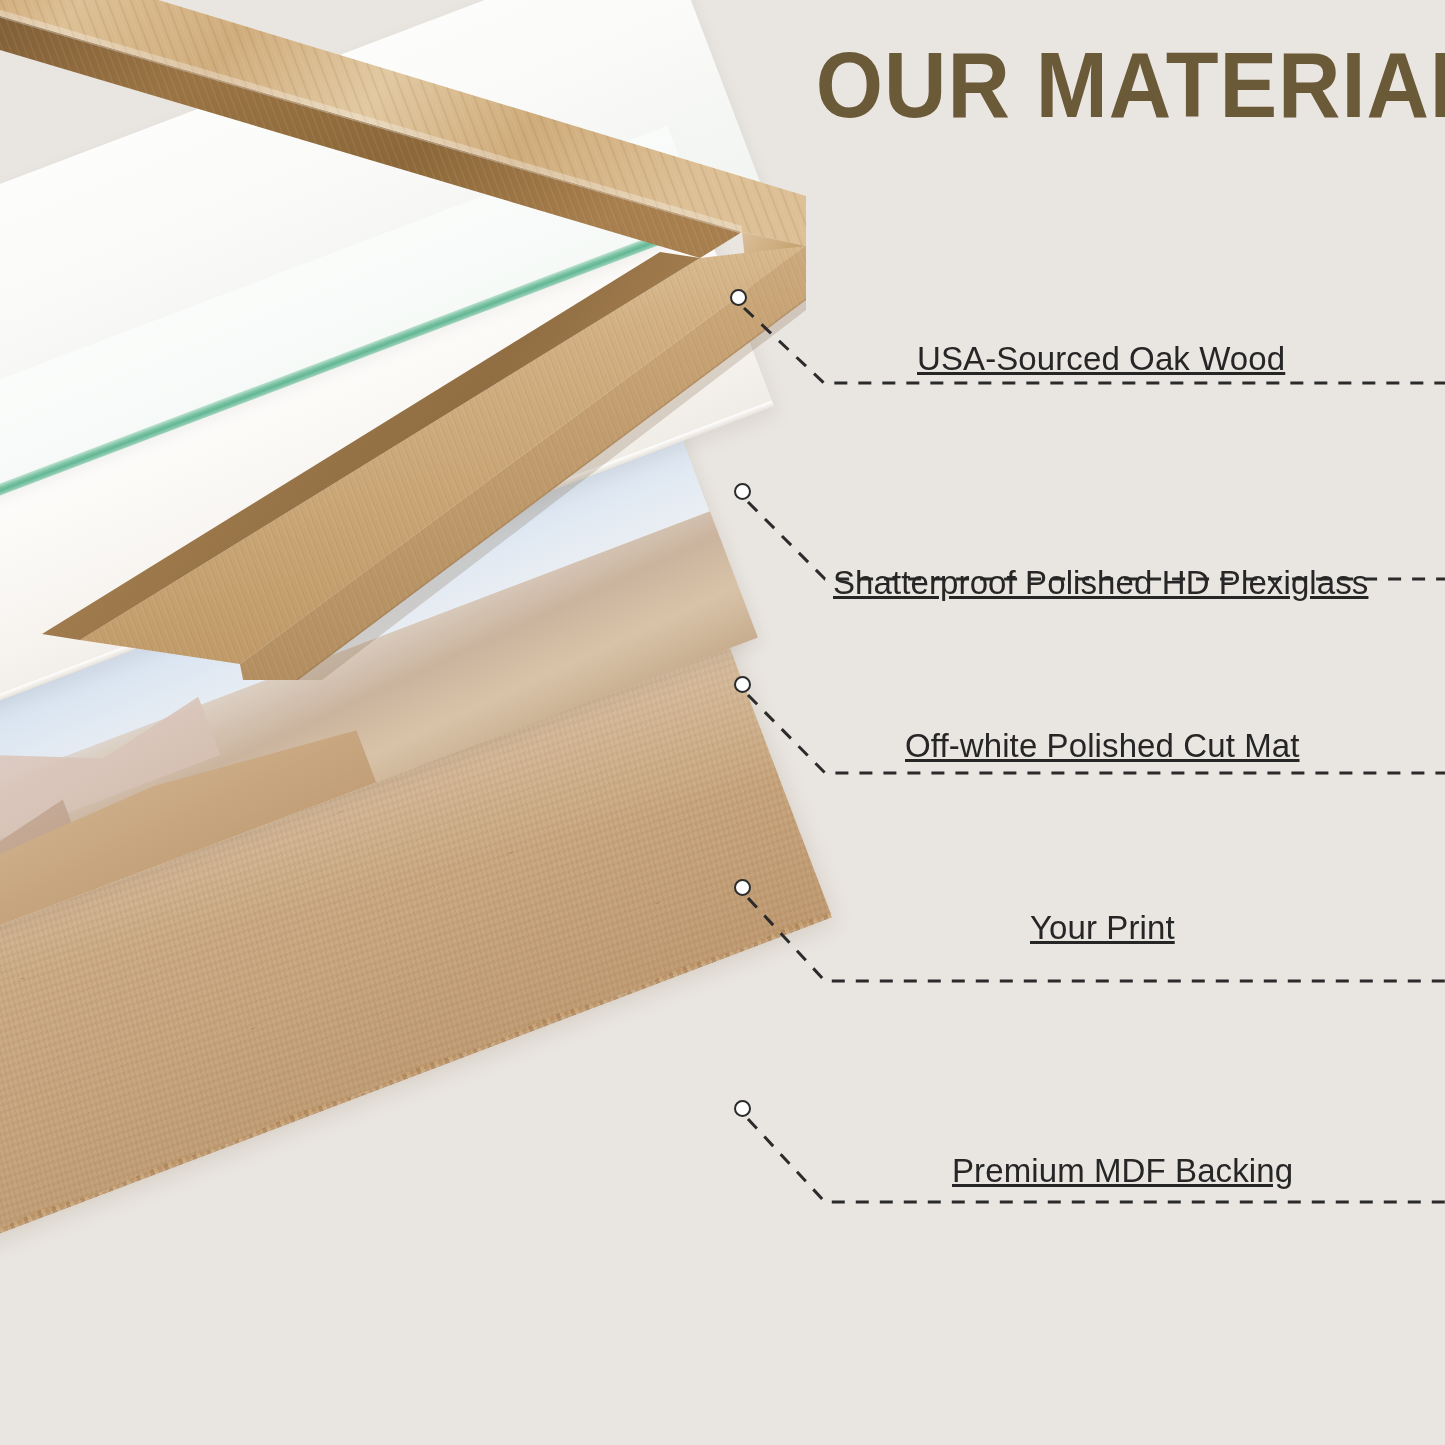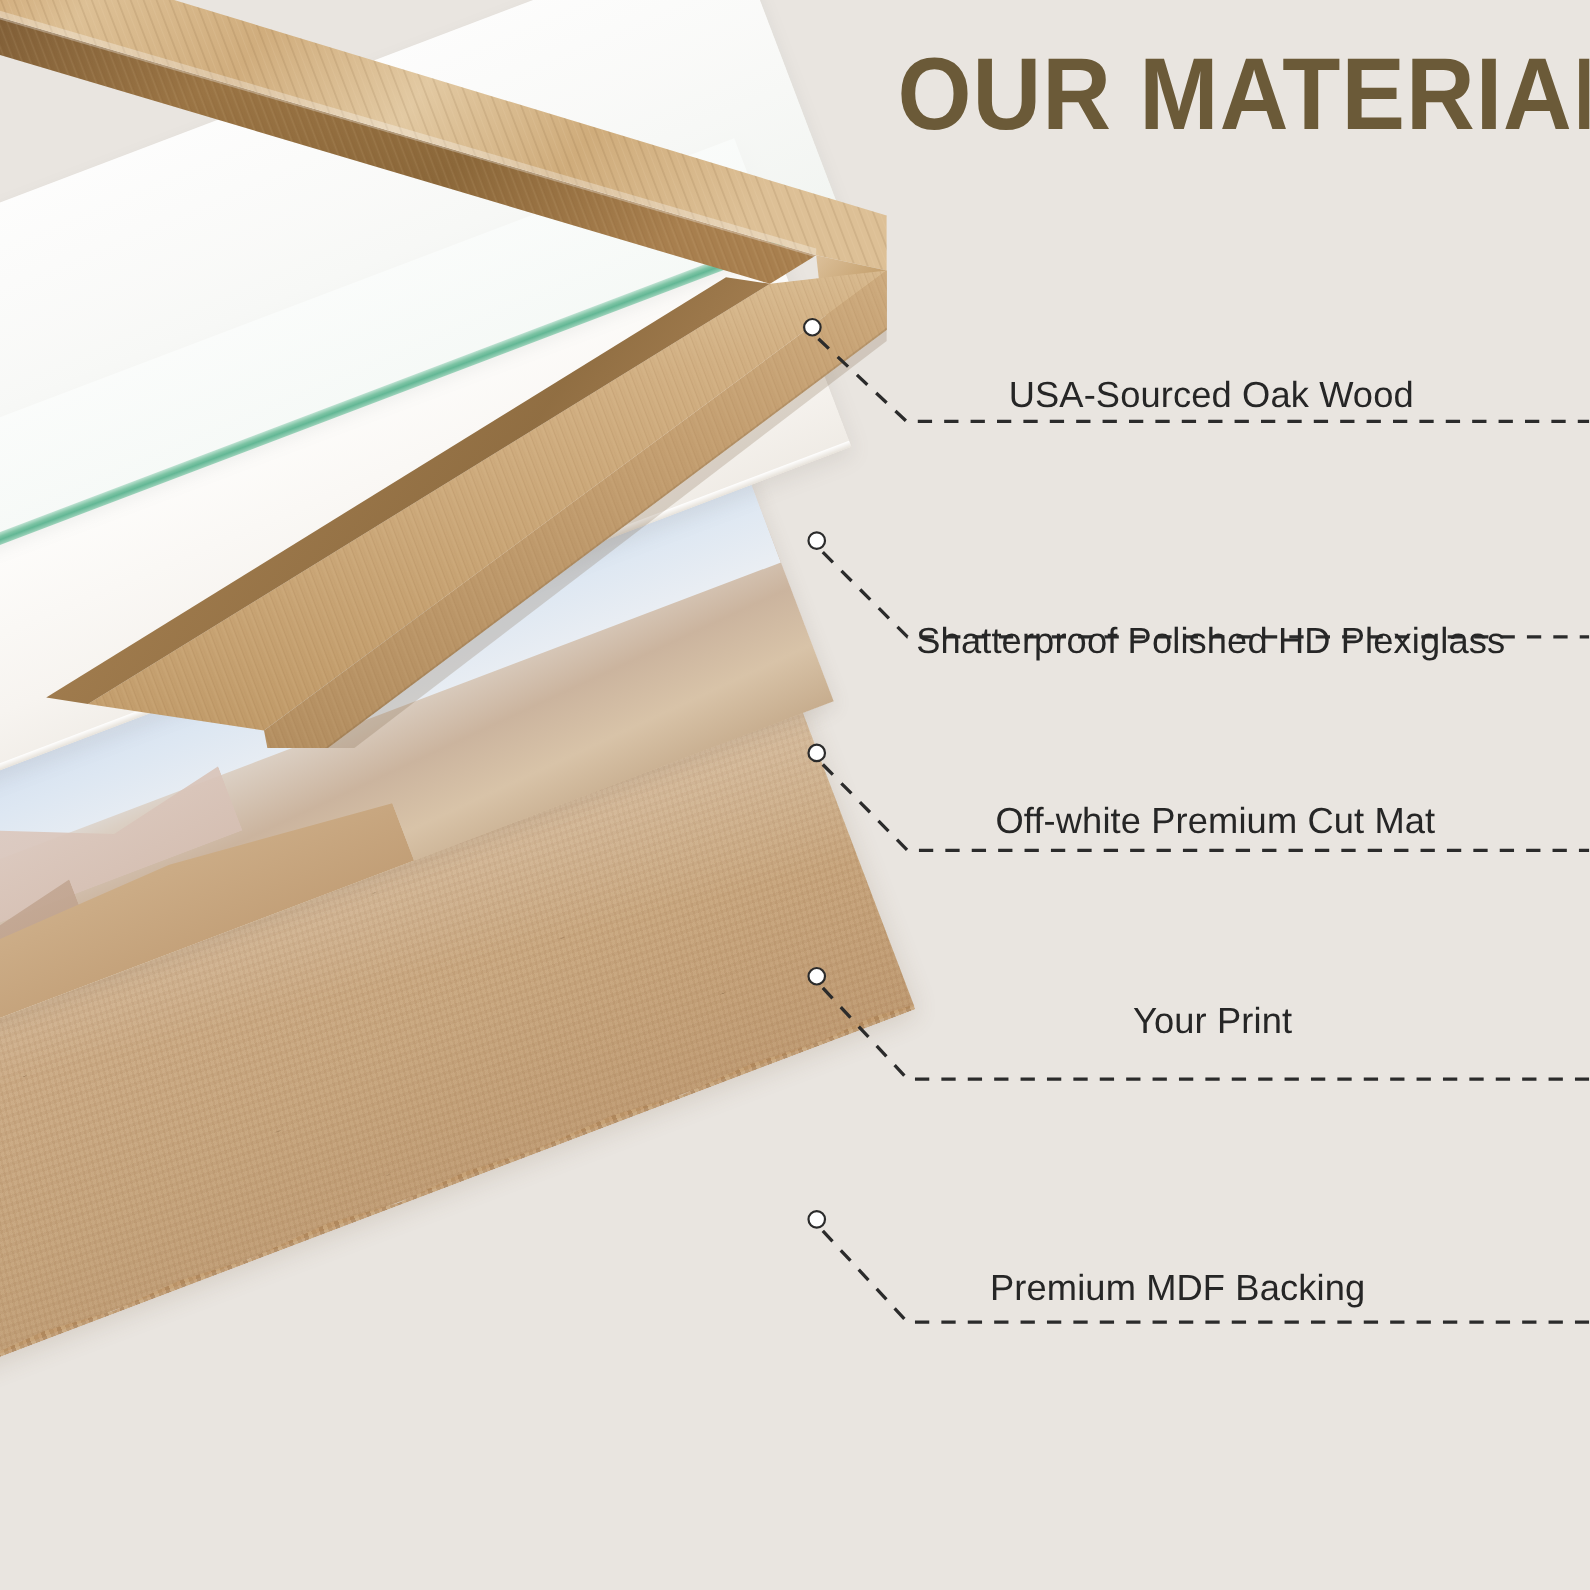--- a/index.html
+++ b/index.html
@@ -134,20 +134,21 @@
     z-index:6;
   }
   .leader{position:absolute;z-index:5;}
   .label{
     position:absolute;
     font-size:33px;
     color:#262626;
     white-space:nowrap;
     letter-spacing:.1px;
     z-index:6;
+    text-decoration:underline;
   }
 </style>
 </head>
 <body>
 
 <div id="stage">
 
   <div class="layer" id="mdf">
     <div class="face-shade"></div>
     <div class="rough-edge"></div>
@@ -253,34 +254,34 @@
       <polyline points="24,18 101,95 721,95" fill="none" stroke="#2b2b2b" stroke-width="3" stroke-dasharray="13 11"></polyline>
     </svg>
     <div class="label" style="left:833px;top:564px;">Shatterproof Polished HD Plexiglass</div>
   </div>
 
   <div class="callout">
     <div class="dot" style="left:734px;top:676px;"></div>
     <svg class="leader" style="left:724px;top:677px;width:721px;height:115px;">
       <polyline points="24,18 101,96 721,96" fill="none" stroke="#2b2b2b" stroke-width="3" stroke-dasharray="13 11"></polyline>
     </svg>
-    <div class="label" style="left:905px;top:727px;">Off-white Premium Cut Mat</div>
+    <div class="label" style="left:905px;top:727px;">Off-white Polished Cut Mat</div>
   </div>
 
   <div class="callout">
     <div class="dot" style="left:734px;top:879px;"></div>
     <svg class="leader" style="left:724px;top:880px;width:721px;height:120px;">
       <polyline points="24,18 101,101 721,101" fill="none" stroke="#2b2b2b" stroke-width="3" stroke-dasharray="13 11"></polyline>
     </svg>
     <div class="label" style="left:1030px;top:909px;">Your Print</div>
   </div>
 
   <div class="callout">
     <div class="dot" style="left:734px;top:1100px;"></div>
     <svg class="leader" style="left:724px;top:1101px;width:721px;height:120px;">
       <polyline points="24,18 101,101 721,101" fill="none" stroke="#2b2b2b" stroke-width="3" stroke-dasharray="13 11"></polyline>
     </svg>
-    <div class="label" style="left:900px;top:1152px;">Premium MDF Backing</div>
+    <div class="label" style="left:952px;top:1152px;">Premium MDF Backing</div>
   </div>
 
   <div id="title">OUR MATERIALS</div>
 
 </div>
 
 </body></html>

